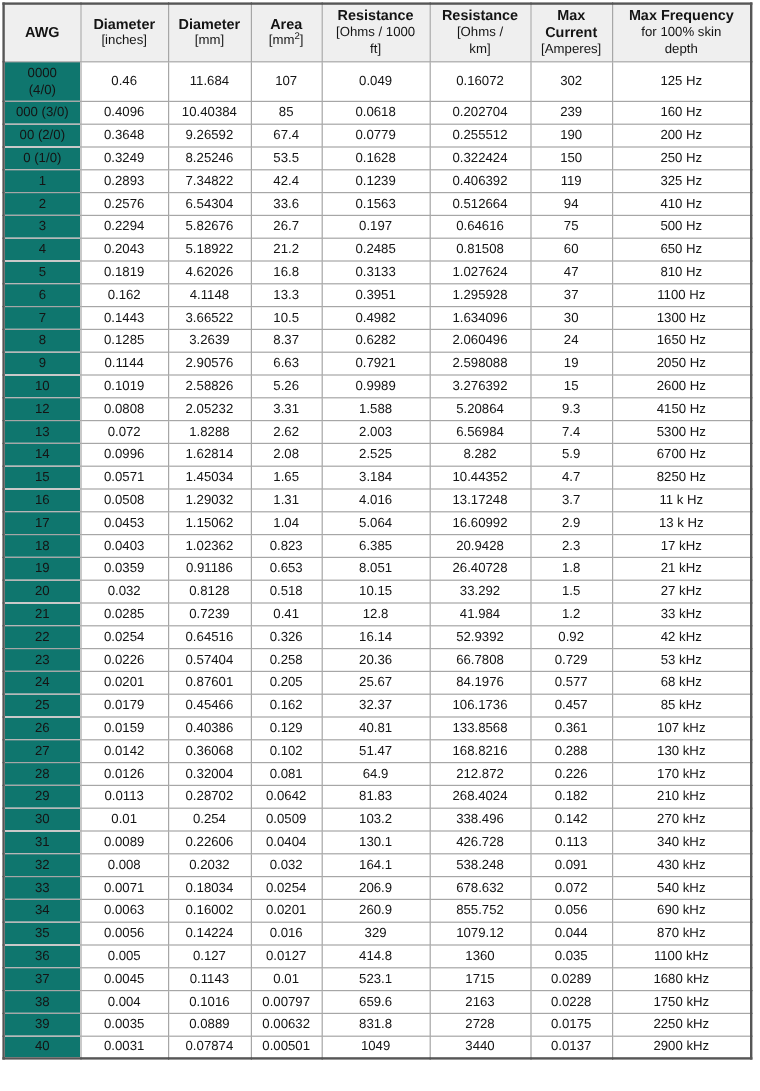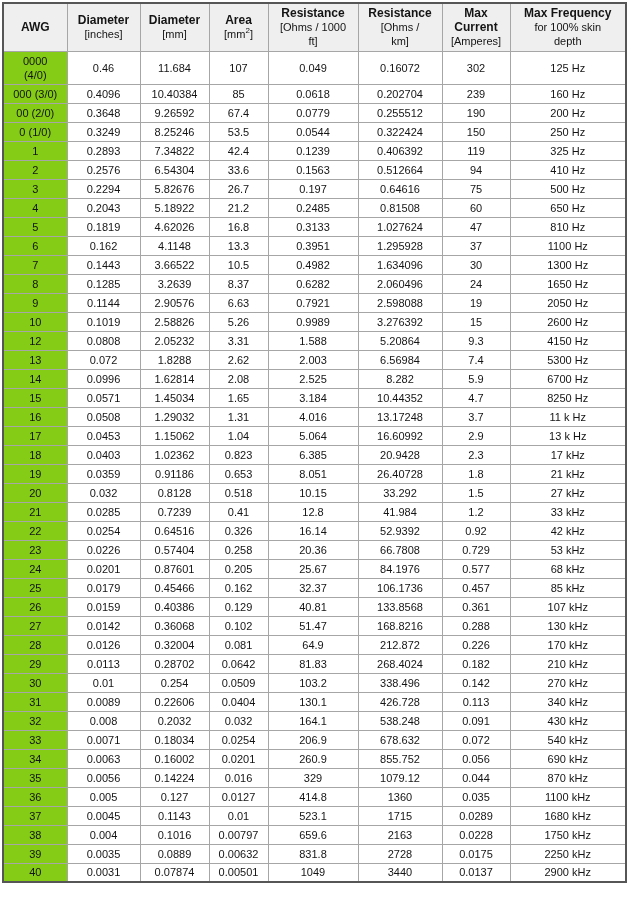--- a/index.html
+++ b/index.html
@@ -50,21 +50,21 @@
   }
   .h-sub sup { font-size: 8px; line-height: 0; }
   td {
     font-size: 11px;
     line-height: 14px;
     height: 19px;
     padding: 0 2px;
     white-space: pre-line;
     background: #ffffff;
   }
-  td.awg-col { background: #84cc16; }
+  td.awg-col { background: #0f766e; }
   tr.tall td { height: 33px; }
 </style>
 </head>
 <body>
 
 <div class="page">
   <table class="awg-table">
     <colgroup>
       <col class="c0">
         <col class="c1">
@@ -144,21 +144,21 @@
           <td>0.0779</td>
           <td>0.255512</td>
           <td>190</td>
           <td>200 Hz</td>
         </tr>
         <tr>
           <td class="awg-col">0 (1/0)</td>
           <td>0.3249</td>
           <td>8.25246</td>
           <td>53.5</td>
-          <td>0.0544</td>
+          <td>0.1628</td>
           <td>0.322424</td>
           <td>150</td>
           <td>250 Hz</td>
         </tr>
         <tr>
           <td class="awg-col">1</td>
           <td>0.2893</td>
           <td>7.34822</td>
           <td>42.4</td>
           <td>0.1239</td>

